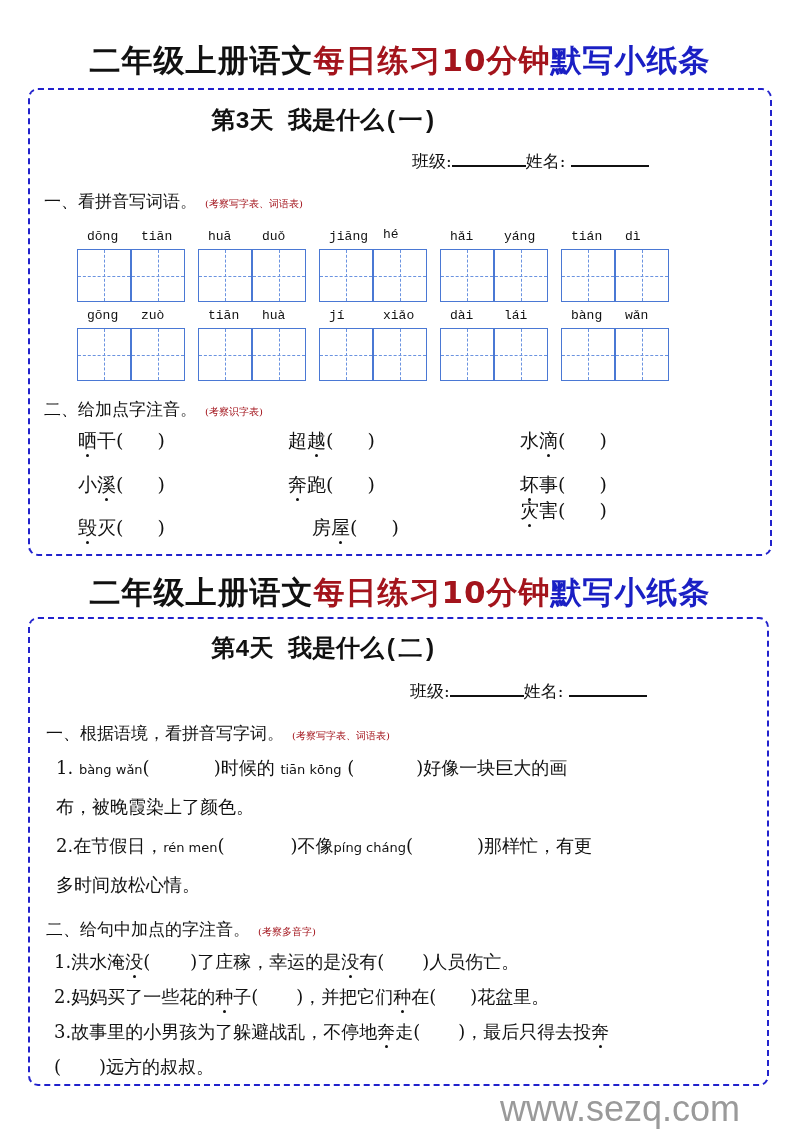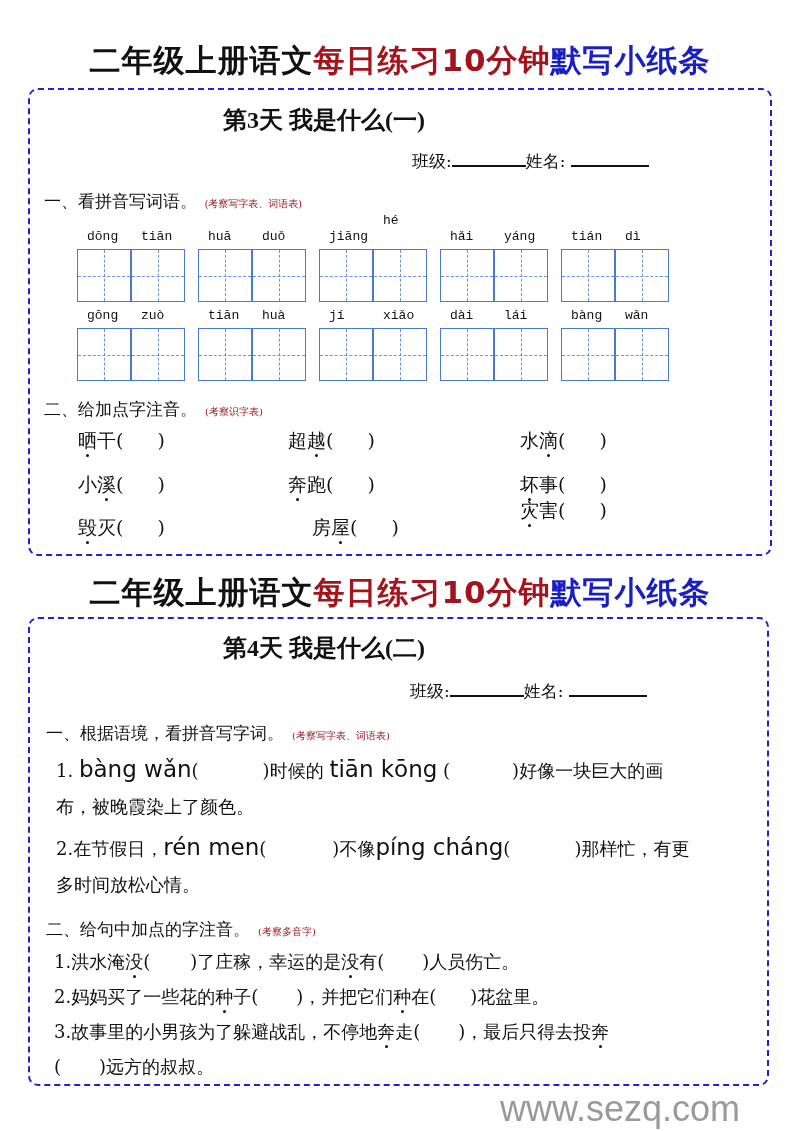--- a/index.html
+++ b/index.html
@@ -6,53 +6,53 @@
   body { width:800px; height:1131px; position:relative; overflow:hidden;
          font-family:"DejaVu Serif","Liberation Serif",serif; color:#111; }
   .abs { position:absolute; }
   .banner { left:0; width:800px; text-align:center; font-size:31px; font-weight:bold;
             letter-spacing:1px; white-space:nowrap; font-family:"DejaVu Sans","Liberation Sans",sans-serif; }
   .banner .c-black { color:#111; }
   .banner .c-red { color:#a3141c; }
   .banner .c-blue { color:#1a1fc4; }
   .frame { border:2px dashed #2222cc; border-radius:10px; box-sizing:border-box; }
   .day-title { left:0; width:648px; text-align:center; font-size:24px; font-weight:bold;
-               font-family:Liberation Serif, serif; }
+               font-family:Liberation Mono, monospace; }
   .namerow { font-size:17px; white-space:nowrap; }
   .namerow .blank { display:inline-block; border-bottom:2px solid #111; vertical-align:baseline; height:14px; }
   .sec-head { font-size:17px; white-space:nowrap; }
   .sec-head .note { color:#a3141c; font-size:10px; margin-left:8px; }
   .pinyin { font-family:Liberation Mono, monospace; font-size:13px; position:absolute; white-space:nowrap; }
   .tian { position:absolute; border:1.5px solid #4a78d4; box-sizing:border-box; width:54px; height:53px; }
   .tian .h { position:absolute; left:0; right:0; top:50%; border-top:1px dashed #6b93e0; }
   .tian .v { position:absolute; top:0; bottom:0; left:50%; border-left:1px dashed #6b93e0; }
   .item { font-size:19px; white-space:nowrap; }
   .dot { position:relative; }
   .dot::after { content:""; position:absolute; left:50%; bottom:-6px; width:3px; height:3px;
                 margin-left:-1.5px; border-radius:50%; background:#111; }
   .line { font-size:18px; white-space:nowrap; }
-  .line .py { font-family:"DejaVu Sans","Liberation Sans",sans-serif; font-size:23px; }
+  .line .py { font-family:"DejaVu Sans","Liberation Sans",sans-serif; font-size:13px; }
   .watermark { color:#9a9a9a; font-family:"Liberation Sans","DejaVu Sans",sans-serif; font-size:36px; }
 </style>
 </head>
 <body>
 
 <div class="abs banner" style="top:40px;">
   <span class="c-black">二年级上册语文</span><span class="c-red">每日练习10分钟</span><span class="c-blue">默写小纸条</span>
 </div>
 
 <div class="abs frame" style="left:28px; top:88px; width:744px; height:468px;"></div>
 
 <div class="abs day-title" style="top:104px;">第3天  我是什么(一)</div>
 
 <div class="abs namerow" style="left:412px; top:150px;">
   <span>班级:</span><span class="blank" style="width:74px;"></span><span>姓名:</span>&nbsp;<span class="blank" style="width:78px;"></span>
 </div>
 
-<div class="abs sec-head" style="left:44px; top:190px;font-family:Liberation Serif, serif;">
+<div class="abs sec-head" style="left:44px; top:190px;">
   <span>一、看拼音写词语。</span><span class="note">(考察写字表、词语表)</span>
 </div>
 
 <div id="grid1">
     <div>
       <span class="pinyin" style="left: 87px; top: 229px;">dōng</span>
       <div class="tian" style="left: 77px; top: 249px;">
         <div class="h"></div>
         <div class="v"></div>
       </div>
@@ -73,21 +73,21 @@
         <div class="h"></div>
         <div class="v"></div>
       </div>
     </div>
     <div>
       <span class="pinyin" style="left: 329px; top: 229px;">jiāng</span>
       <div class="tian" style="left: 319px; top: 249px;">
         <div class="h"></div>
         <div class="v"></div>
       </div>
-      <span class="pinyin" style="left: 383px; top: 213px; text-align: right;">hé</span>
+      <span class="pinyin" style="left: 383px; top: 227px; text-align: right;">hé</span>
       <div class="tian" style="left: 373px; top: 249px;">
         <div class="h"></div>
         <div class="v"></div>
       </div>
     </div>
     <div>
       <span class="pinyin" style="left: 450px; top: 229px; text-align: center;">hǎi</span>
       <div class="tian" style="left: 440px; top: 249px;">
         <div class="h"></div>
         <div class="v"></div>

